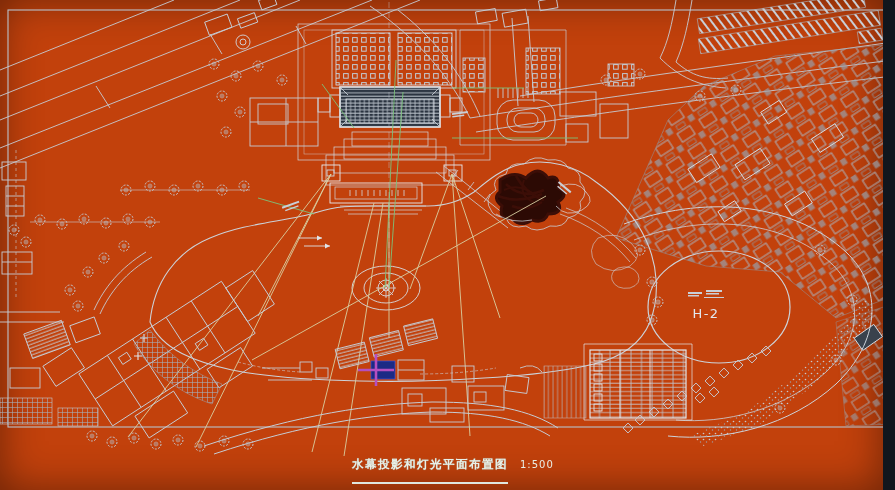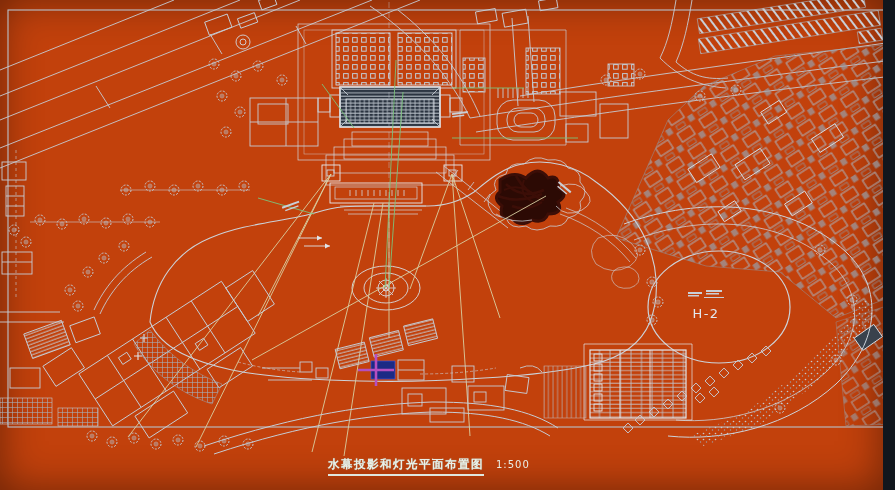--- a/index.html
+++ b/index.html
@@ -2,21 +2,21 @@
 <html><head>
 <meta charset="utf-8">
 <style>
   html,body{margin:0;padding:0;background:#11161d;}
   #stage{position:relative;width:883px;height:490px;background:#c2410c;overflow:hidden;
          box-shadow:inset 0 0 40px rgba(0,0,0,.45);font-family:"DejaVu Sans","Liberation Sans",sans-serif;}
   #plan{position:absolute;left:0;top:0;}
   #titleblock{position:absolute;left:328px;top:457px;display:flex;align-items:baseline;gap:12px;
               color:#e9efe7;white-space:nowrap;}
   #titleblock .t{font-size:11.5px;font-weight:bold;letter-spacing:1.5px;
-                 border-bottom:2px solid #dfe7df;padding-bottom:2px;text-shadow:0 0 1px #9fb0a0;}
+                 border-bottom:2px solid #dfe7df;padding-bottom:10px;text-shadow:0 0 1px #9fb0a0;margin-left:24px;}
   #titleblock .s{font-size:10px;font-weight:normal;letter-spacing:1px;}
   text{font-family:"DejaVu Sans","Liberation Sans",sans-serif;}
 </style>
 </head>
 <body>
 
 <div id="stage">
 <svg id="plan" width="895" height="490" viewBox="0 0 895 490">
   <defs>
     <pattern id="parkbars" width="7" height="18" patternUnits="userSpaceOnUse" patternTransform="rotate(-28)">

